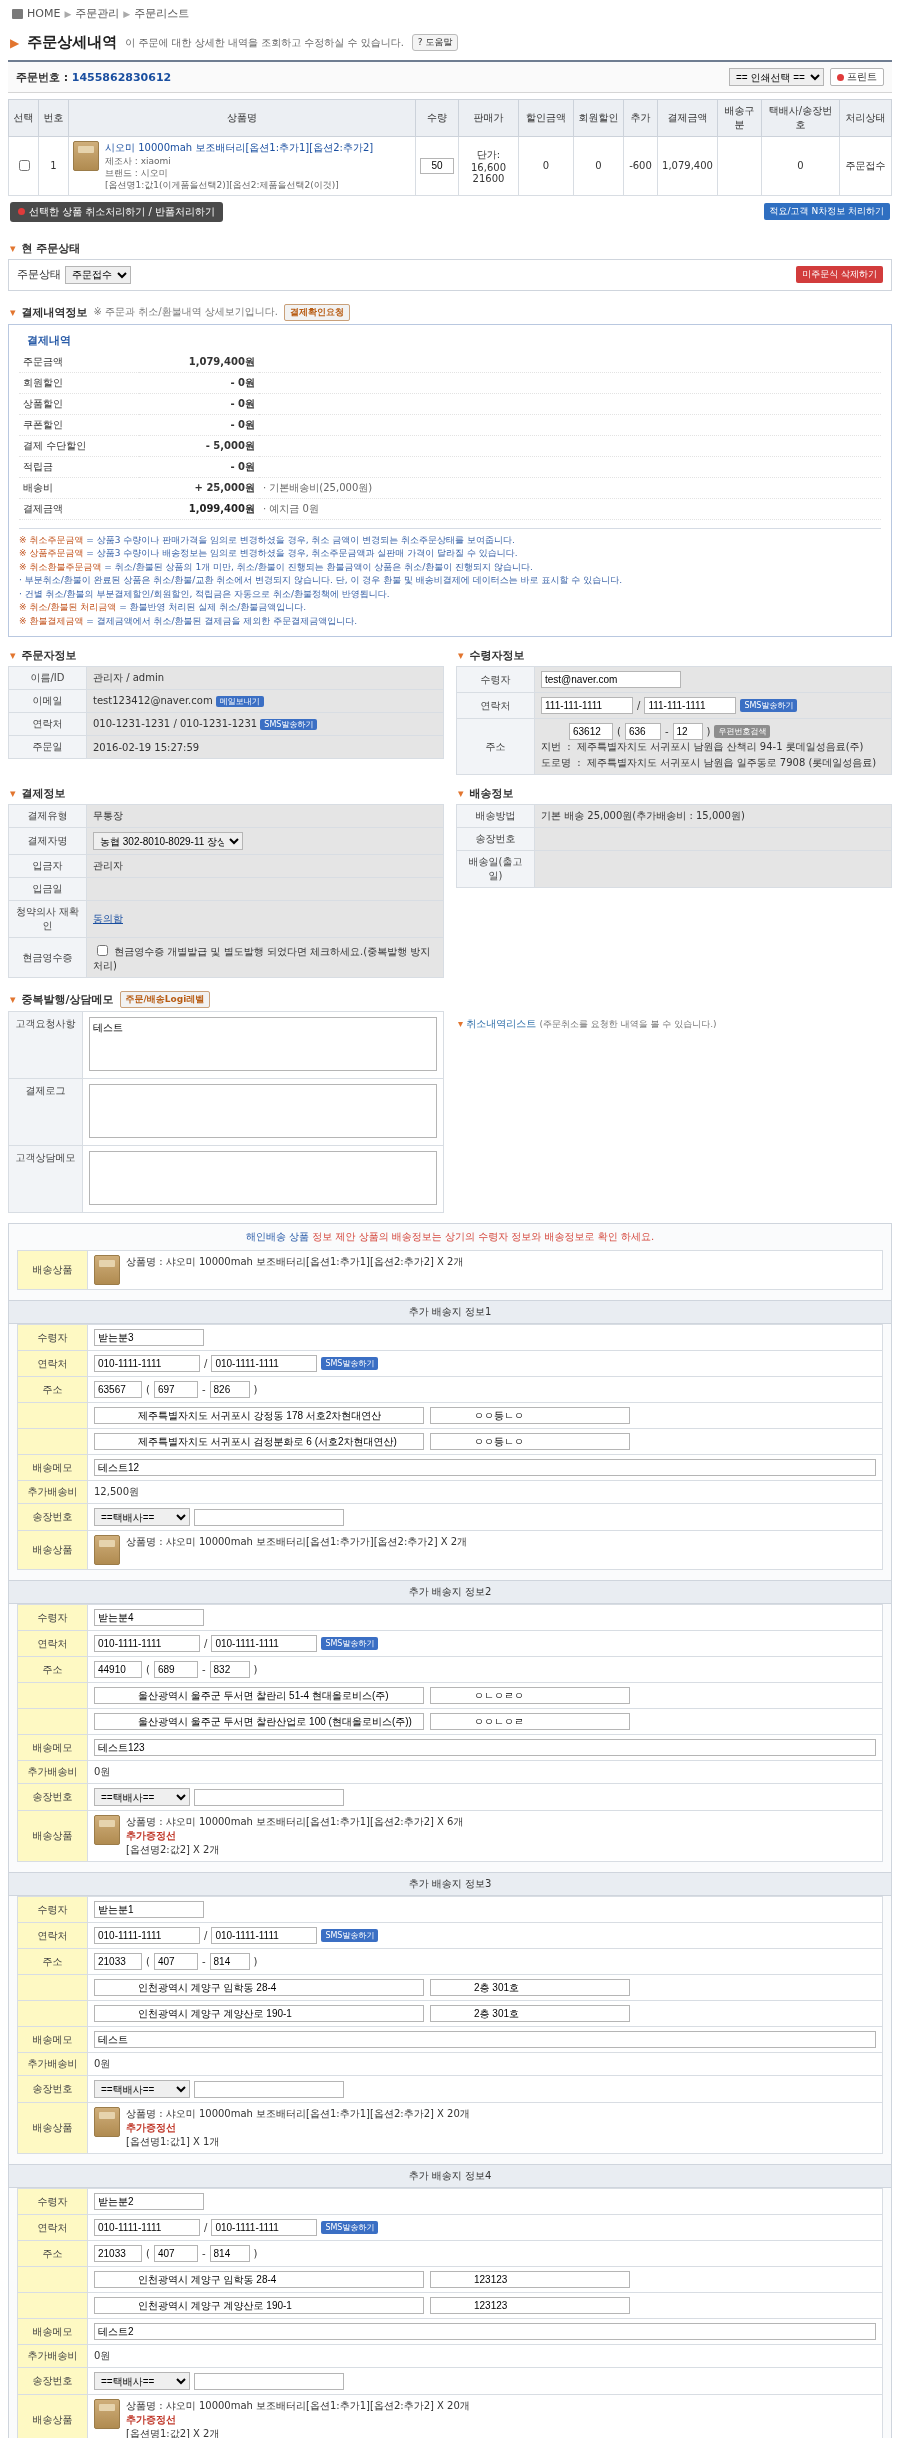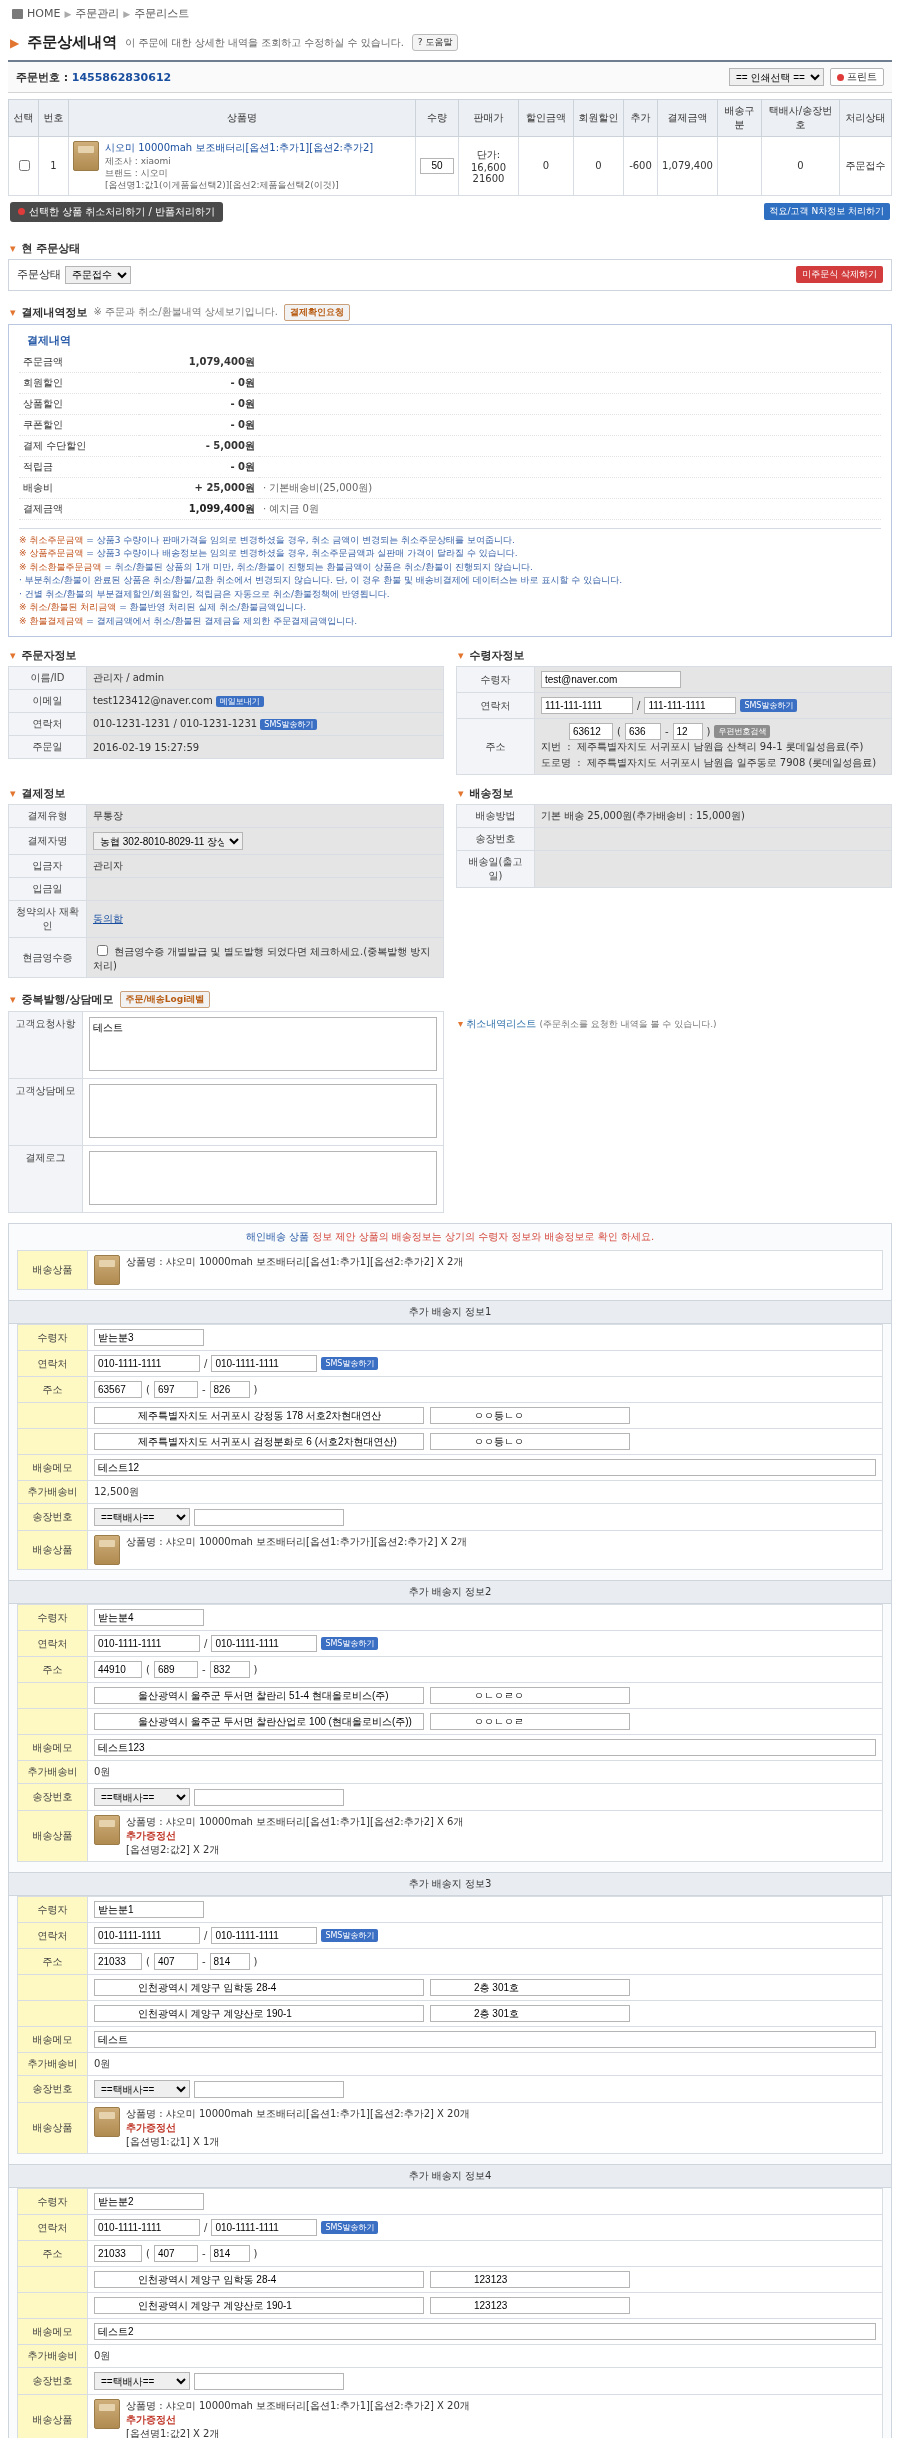--- a/index.html
+++ b/index.html
@@ -468,27 +468,27 @@
       <div class="col">
         <table class="memotable">
           <tbody>
               <tr>
             <td class="k">고객요청사항</td>
             <td>
               <textarea class="ta" style="">테스트</textarea>
             </td>
           </tr>
           <tr>
-            <td class="k">고객상담메모</td>
+            <td class="k">결제로그</td>
             <td>
               <textarea class="ta" style=""></textarea>
             </td>
           </tr>
           <tr>
-            <td class="k">결제로그</td>
+            <td class="k">고객상담메모</td>
             <td>
               <textarea class="ta" style=""></textarea>
             </td>
           </tr>
         </tbody>
           </table>
       </div>
       <div class="col">
         <div class="hint">
           <span class="mk" style="color:#e2752f">▾</span>

